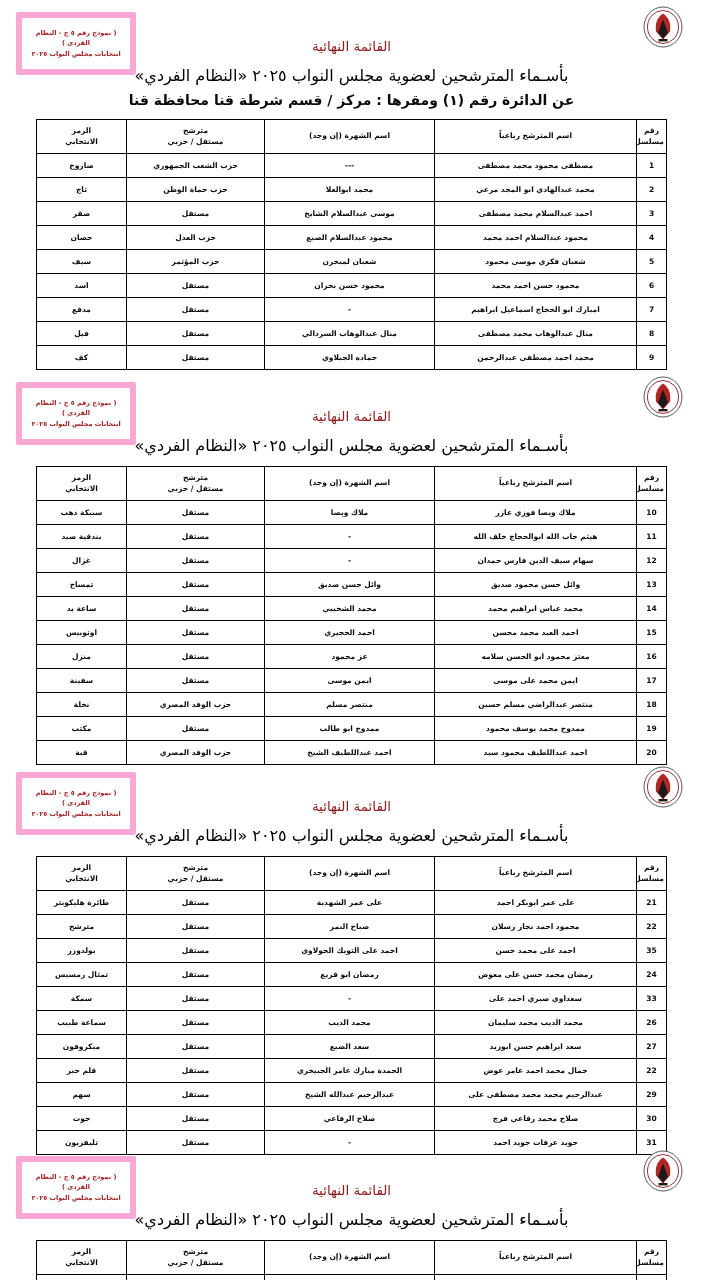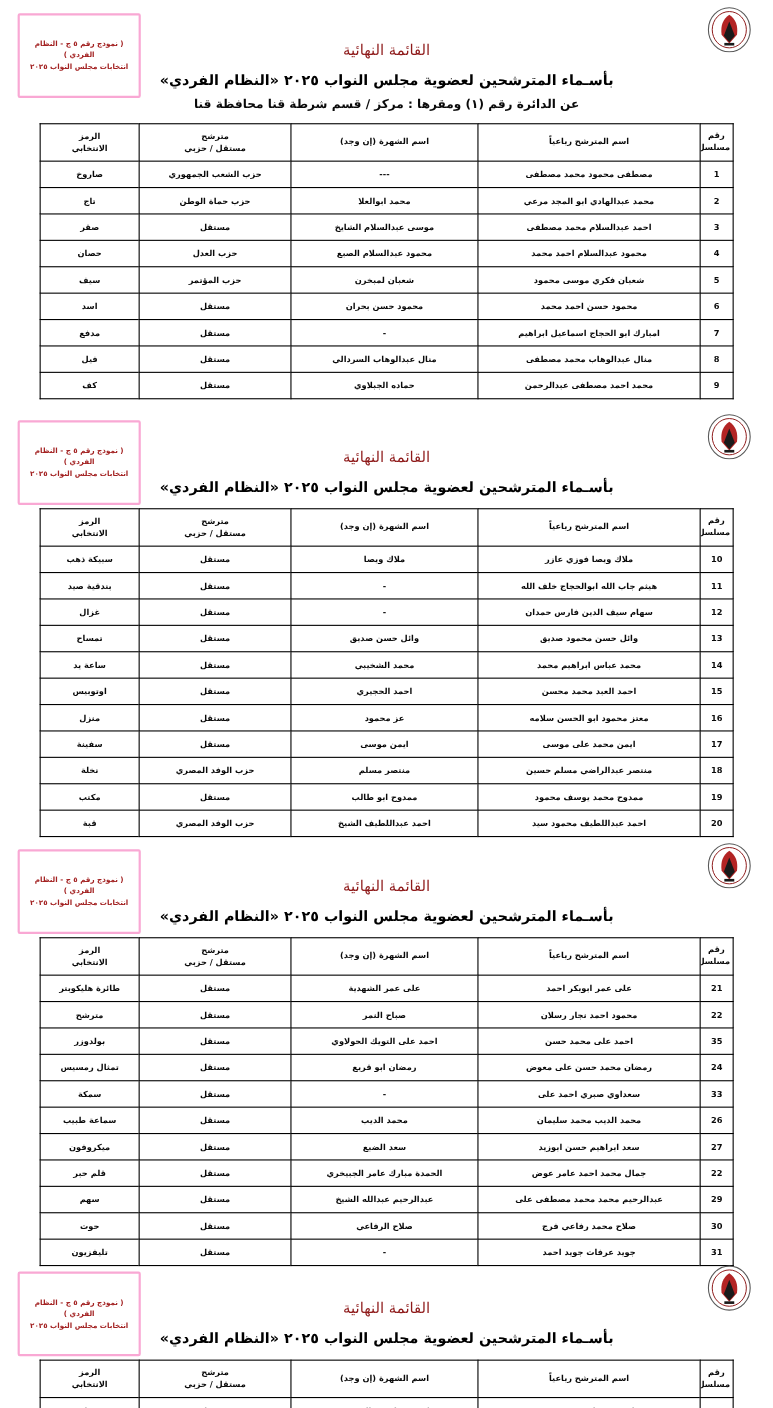--- a/index.html
+++ b/index.html
@@ -21,47 +21,47 @@
   }
   .section{position:absolute;left:0;right:0;}
   .sec-1{top:8px;}
   .sec-2{top:378px;}
   .sec-3{top:768px;}
   .sec-4{top:1152px;}
 
   .corner-box{
     position:absolute;left:16px;top:4px;
     width:100px;
-    border:2px solid #f9a8d4;border-radius:2px;
-    padding:21px 4px;
+    border:6px solid #f9a8d4;border-radius:2px;
+    padding:10px 4px;
     text-align:center;
     color:var(--box-red);
     font-size:6.5px;font-weight:bold;line-height:1.6;
     direction:rtl;
   }
   .corner-box span{display:block;}
 
   .emblem{position:absolute;right:20px;top:-2px;width:40px;height:42px;}
 
   .doc-title{
     margin:30px 0 0;
     text-align:center;
     color:var(--title-red);
     font-size:13.5px;font-weight:normal;
   }
   .doc-subtitle{
     margin:12px 0 0;
     text-align:center;
     color:#000;
-    font-size:13px;font-weight:bold;
+    font-size:16px;font-weight:normal;
   }
   .district-line{
     margin:7px 0 0;
     text-align:center;
-    font-size:11px;font-weight:bold;
+    font-size:14px;font-weight:bold;
   }
 
   table.cand{
     width:630px;
     margin:11px auto 0;
     border-collapse:collapse;
     table-layout:fixed;
     direction:rtl;
     background:#fff;
   }

